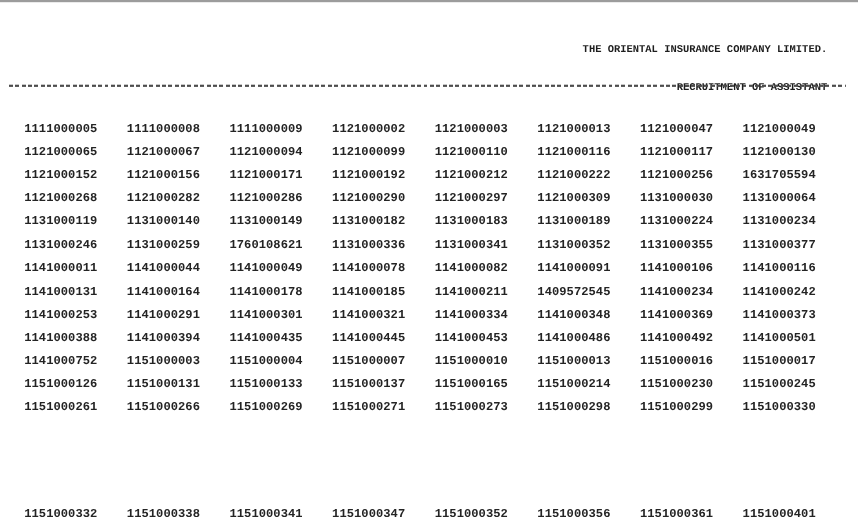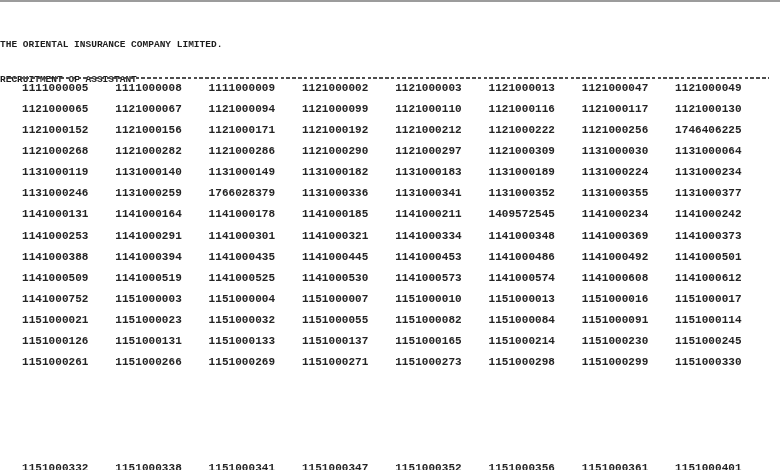--- a/index.html
+++ b/index.html
@@ -14,36 +14,37 @@
   .top-bar {
     position: absolute;
     top: 0; left: 0;
     width: 780px; height: 2px;
     background: #9c9c9c;
   }
   .doc-header {
     position: absolute;
     top: 16px; left: 0;
     width: 724px;
-    text-align: left;
+    text-align: right;
     font-size: 9.5px;
     font-weight: bold;
     line-height: 11.6px;
     color: #1e1e1e;
     white-space: pre;
+    padding-left: 28px;
   }
   .dashed-sep {
     position: absolute;
     top: 77px; left: 8px;
     width: 761px; height: 2px;
     background: repeating-linear-gradient(90deg, #4d4d4d 0 3.6px, transparent 3.6px 5.8px);
   }
   .roll-grid {
     position: absolute;
-    top: 77px; left: 22px;
+    top: 107px; left: 22px;
   }
   .roll-row {
     display: grid;
     grid-template-columns: repeat(8, 93.3px);
     height: 21.15px;
     align-items: center;
   }
   .roll-row.partial {
     position: absolute;
     top: 462px; left: 22px;
@@ -92,21 +93,21 @@
         <span class="roll-cell">1121000130</span>
       </div>
       <div class="roll-row">
         <span class="roll-cell">1121000152</span>
         <span class="roll-cell">1121000156</span>
         <span class="roll-cell">1121000171</span>
         <span class="roll-cell">1121000192</span>
         <span class="roll-cell">1121000212</span>
         <span class="roll-cell">1121000222</span>
         <span class="roll-cell">1121000256</span>
-        <span class="roll-cell">1746406225</span>
+        <span class="roll-cell">1631705594</span>
       </div>
       <div class="roll-row">
         <span class="roll-cell">1121000268</span>
         <span class="roll-cell">1121000282</span>
         <span class="roll-cell">1121000286</span>
         <span class="roll-cell">1121000290</span>
         <span class="roll-cell">1121000297</span>
         <span class="roll-cell">1121000309</span>
         <span class="roll-cell">1131000030</span>
         <span class="roll-cell">1131000064</span>
@@ -117,26 +118,36 @@
         <span class="roll-cell">1131000149</span>
         <span class="roll-cell">1131000182</span>
         <span class="roll-cell">1131000183</span>
         <span class="roll-cell">1131000189</span>
         <span class="roll-cell">1131000224</span>
         <span class="roll-cell">1131000234</span>
       </div>
       <div class="roll-row">
         <span class="roll-cell">1131000246</span>
         <span class="roll-cell">1131000259</span>
-        <span class="roll-cell">1766028379</span>
+        <span class="roll-cell">1760108621</span>
         <span class="roll-cell">1131000336</span>
         <span class="roll-cell">1131000341</span>
         <span class="roll-cell">1131000352</span>
         <span class="roll-cell">1131000355</span>
         <span class="roll-cell">1131000377</span>
+      </div>
+      <div class="roll-row">
+        <span class="roll-cell">1141000011</span>
+        <span class="roll-cell">1141000044</span>
+        <span class="roll-cell">1141000049</span>
+        <span class="roll-cell">1141000078</span>
+        <span class="roll-cell">1141000082</span>
+        <span class="roll-cell">1141000091</span>
+        <span class="roll-cell">1141000106</span>
+        <span class="roll-cell">1141000116</span>
       </div>
       <div class="roll-row">
         <span class="roll-cell">1141000131</span>
         <span class="roll-cell">1141000164</span>
         <span class="roll-cell">1141000178</span>
         <span class="roll-cell">1141000185</span>
         <span class="roll-cell">1141000211</span>
         <span class="roll-cell">1409572545</span>
         <span class="roll-cell">1141000234</span>
         <span class="roll-cell">1141000242</span>
@@ -155,48 +166,28 @@
         <span class="roll-cell">1141000388</span>
         <span class="roll-cell">1141000394</span>
         <span class="roll-cell">1141000435</span>
         <span class="roll-cell">1141000445</span>
         <span class="roll-cell">1141000453</span>
         <span class="roll-cell">1141000486</span>
         <span class="roll-cell">1141000492</span>
         <span class="roll-cell">1141000501</span>
       </div>
       <div class="roll-row">
-        <span class="roll-cell">1141000509</span>
-        <span class="roll-cell">1141000519</span>
-        <span class="roll-cell">1141000525</span>
-        <span class="roll-cell">1141000530</span>
-        <span class="roll-cell">1141000573</span>
-        <span class="roll-cell">1141000574</span>
-        <span class="roll-cell">1141000608</span>
-        <span class="roll-cell">1141000612</span>
-      </div>
-      <div class="roll-row">
         <span class="roll-cell">1141000752</span>
         <span class="roll-cell">1151000003</span>
         <span class="roll-cell">1151000004</span>
         <span class="roll-cell">1151000007</span>
         <span class="roll-cell">1151000010</span>
         <span class="roll-cell">1151000013</span>
         <span class="roll-cell">1151000016</span>
         <span class="roll-cell">1151000017</span>
-      </div>
-      <div class="roll-row">
-        <span class="roll-cell">1151000021</span>
-        <span class="roll-cell">1151000023</span>
-        <span class="roll-cell">1151000032</span>
-        <span class="roll-cell">1151000055</span>
-        <span class="roll-cell">1151000082</span>
-        <span class="roll-cell">1151000084</span>
-        <span class="roll-cell">1151000091</span>
-        <span class="roll-cell">1151000114</span>
       </div>
       <div class="roll-row">
         <span class="roll-cell">1151000126</span>
         <span class="roll-cell">1151000131</span>
         <span class="roll-cell">1151000133</span>
         <span class="roll-cell">1151000137</span>
         <span class="roll-cell">1151000165</span>
         <span class="roll-cell">1151000214</span>
         <span class="roll-cell">1151000230</span>
         <span class="roll-cell">1151000245</span>

